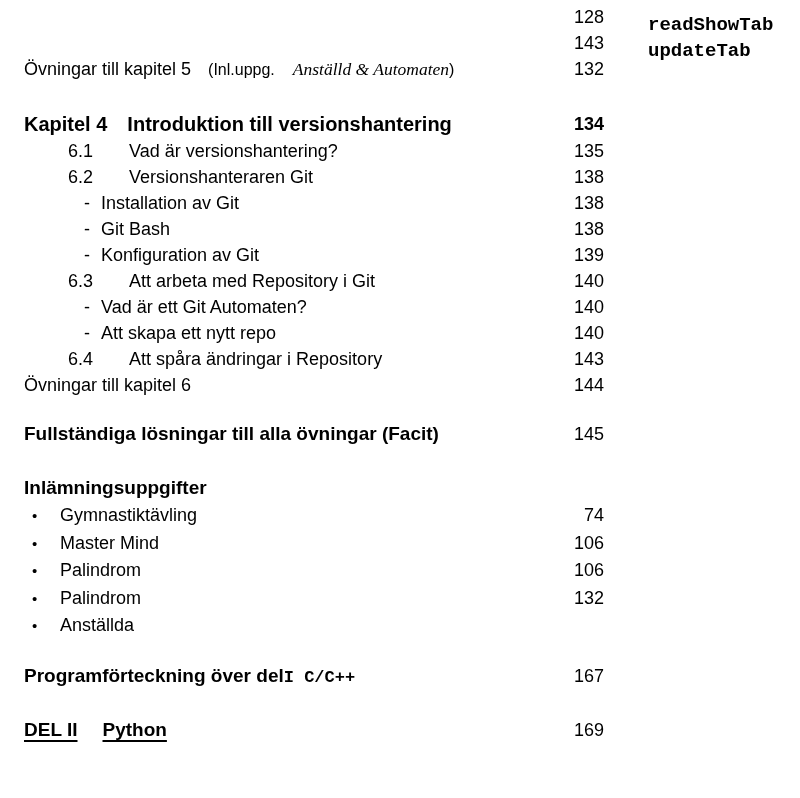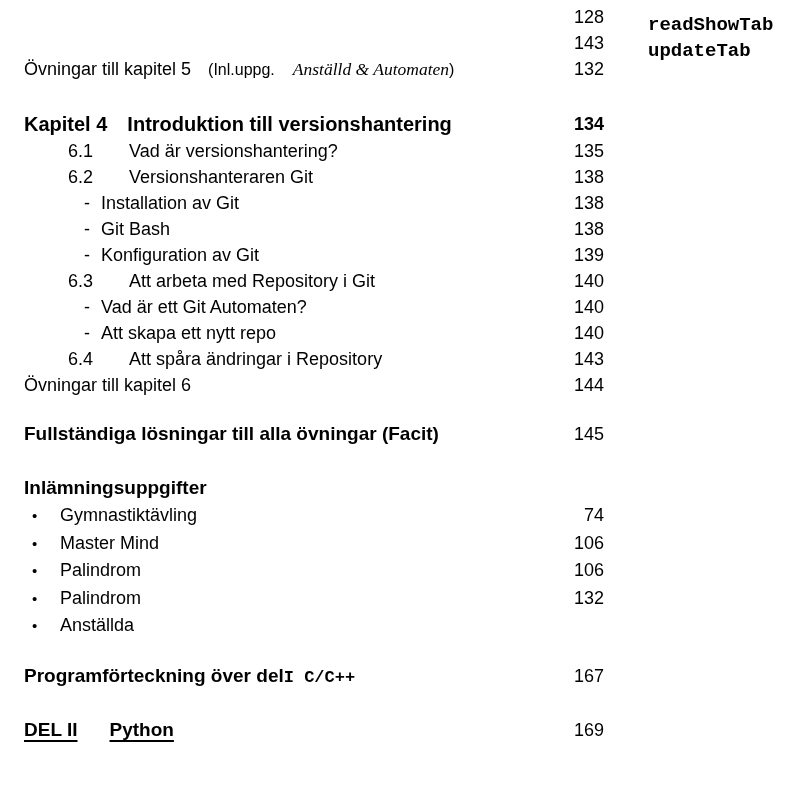--- a/index.html
+++ b/index.html
@@ -83,21 +83,21 @@
     font-size: 17px;
     font-weight: bold;
   }
   
   .part .part-label,
   .part .part-title {
     text-decoration: underline;
     text-decoration-thickness: 2px;
     text-underline-offset: 4px;
   }
-  .part .part-title { margin-left: 32px; }
+  .part .part-title { margin-left: 25px; }
   
   .exercise .paren { font-size: 16px; margin-left: 17px; }
   .exercise .italic {
     font-family: "Liberation Serif", serif;
     font-style: italic;
     font-size: 17.5px;
     margin-left: 18px;
   }
   .exercise .paren-close { font-size: 16px; }
   

